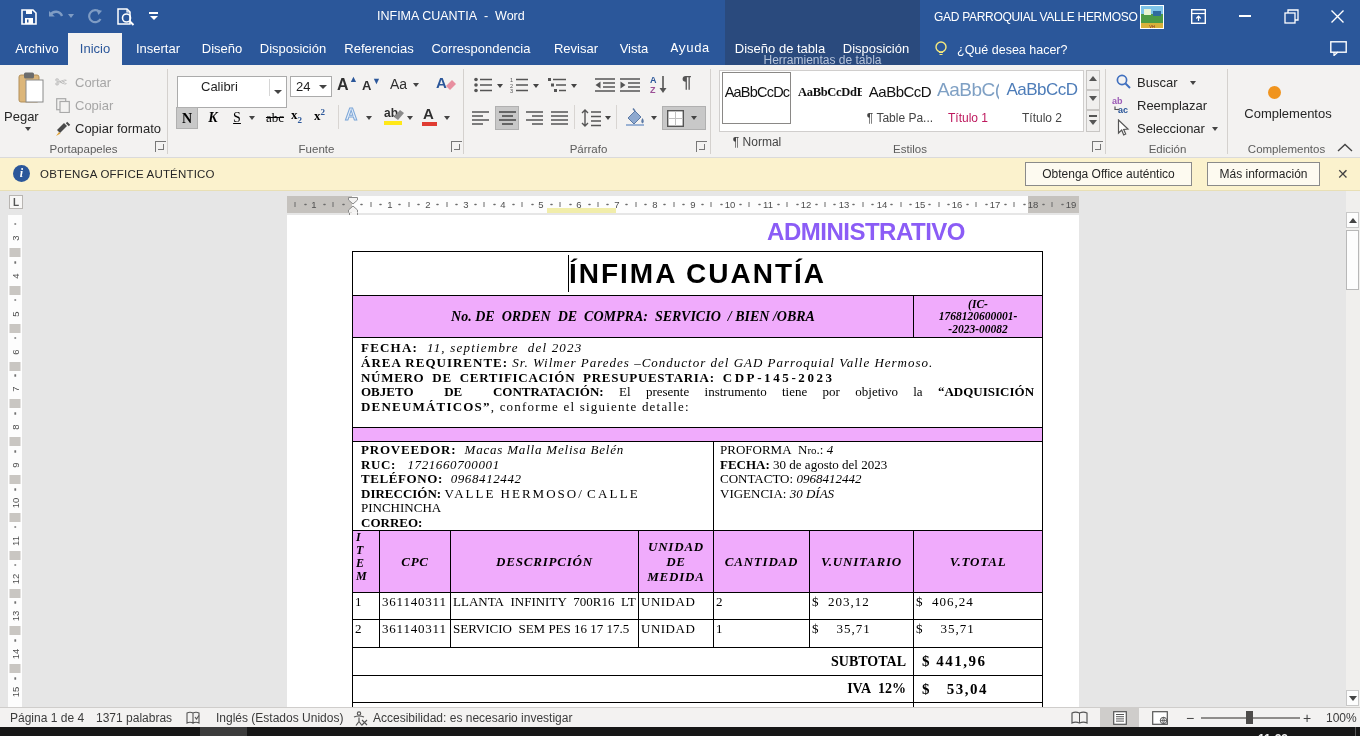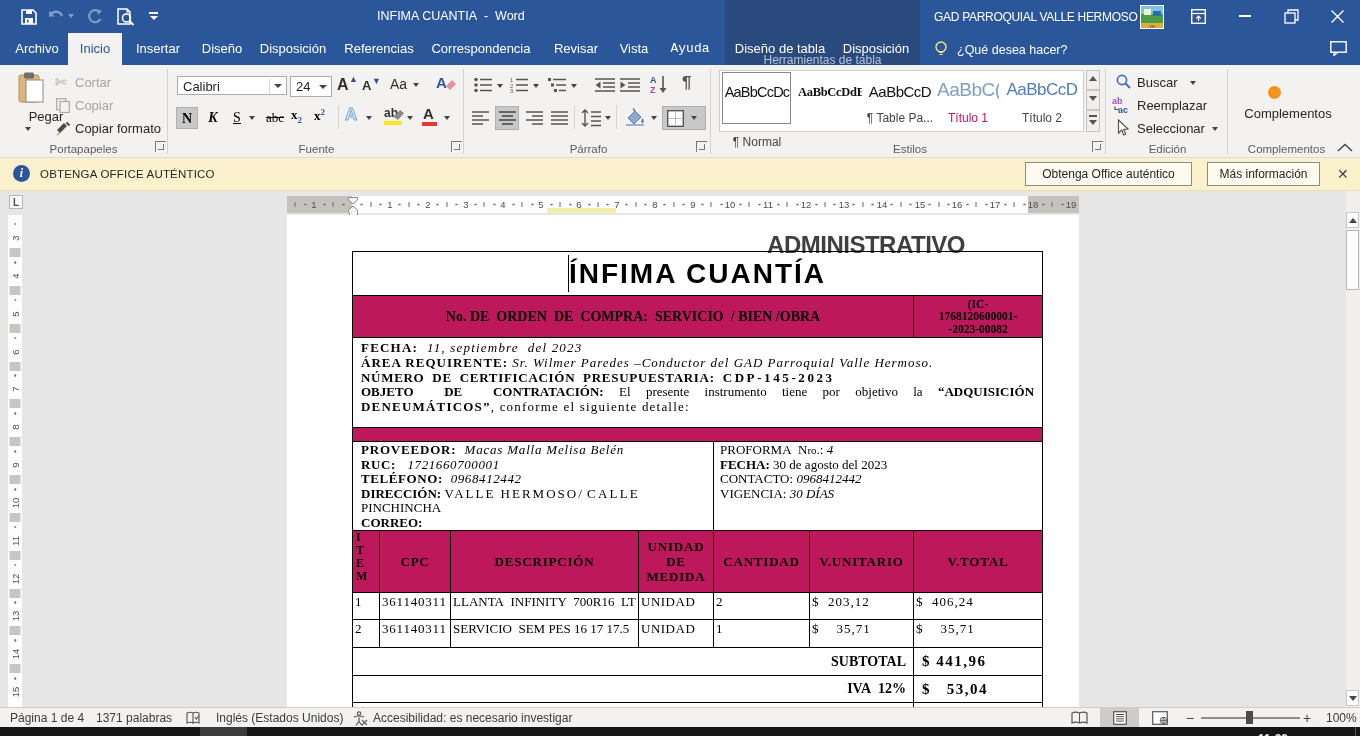--- a/index.html
+++ b/index.html
@@ -25,21 +25,21 @@
   .btxt { font-size:13px; color:#262626; }
   .gray { color:#a6a6a6; }
   
   #ybar { position:absolute; left:0; top:158px; width:1360px; height:33px; background:#fbf2cd; border-bottom:1px solid #e8dfb5; }
   .ybtn { position:absolute; top:4px; height:24px; background:#fdfaf0; border:1px solid #8a8a8a; font-size:12px; color:#262626; text-align:center; }
   
   #docarea { position:absolute; left:0; top:191px; width:1360px; height:516px; background:#e6e6e6; overflow:hidden; }
   #page { position:absolute; left:287px; top:24px; width:792px; height:600px; background:#fff; }
   table.doc { border-collapse:collapse; table-layout:fixed; font-family:"Liberation Serif", serif; color:#000; }
   table.doc td { border:1px solid #000; padding:0; vertical-align:top; overflow:hidden; }
-  td.gy, tr.hdr td { background:#be185d; }
+  td.gy, tr.hdr td { background:#f0abfc;font-style:italic; }
   tr.hdr td { font-size:13px; }
   tr.drow td { font-size:13px; padding:1px 0 0 2px; }
   .ls05{letter-spacing:.5px} .ls06{letter-spacing:.6px} .ls08{letter-spacing:.8px} .ls1{letter-spacing:1px} .ls12{letter-spacing:1.2px}
   
   #statusbar { position:absolute; left:0; top:707px; width:1360px; height:20px; background:#f3f2f1; border-top:1px solid #cfcdcb; font-size:12px; color:#3b3b3b; }
   #taskstrip { position:absolute; left:0; top:727px; width:1360px; height:9px; background:#161616; overflow:hidden; }
 </style>
 </head>
 <body>
 
@@ -141,42 +141,42 @@
   <div class="gsep" style="left:463px;"></div>
   <div class="gsep" style="left:710px;"></div>
   <div class="gsep" style="left:1105px;"></div>
   <div class="gsep" style="left:1227px;"></div>
 
   <svg class="abs" style="left:17px; top:7px;" width="28" height="32" viewBox="0 0 28 32">
     <rect x="2" y="3" width="20" height="27" rx="2" fill="#dcb67a" stroke="#b3905a" stroke-width="1"></rect>
     <rect x="7" y="0.5" width="10" height="6" rx="1.5" fill="#6c6c6c"></rect>
     <rect x="9" y="8" width="17" height="22" fill="#fff" stroke="#8a8a8a" stroke-width="1"></rect>
   </svg>
-  <div class="abs btxt" style="left:16px; top:44px; width:60px; text-align:center;">Pegar</div>
+  <div class="abs btxt" style="left:4px; top:44px; width:60px; text-align:left;">Pegar</div>
   <div class="abs chev" style="left:25px; top:62px;"></div>
 
   <div class="abs gray" style="left:55px; top:9px; font-size:14px;">✄</div>
   <div class="abs btxt gray" style="left:75px; top:10px;">Cortar</div>
 
   <svg class="abs" style="left:56px; top:33px;" width="14" height="15" viewBox="0 0 14 15">
     <rect x="0.7" y="0.7" width="9" height="11" fill="#f3f2f1" stroke="#a9a9a9" stroke-width="1.2"></rect>
     <rect x="4" y="3.5" width="9.3" height="11" fill="#f3f2f1" stroke="#a9a9a9" stroke-width="1.2"></rect>
   </svg>
   <div class="abs btxt gray" style="left:75px; top:33px;">Copiar</div>
 
   <svg class="abs" style="left:55px; top:56px;" width="16" height="16" viewBox="0 0 16 16">
     <path d="M2 9 l7-7 3 3 -7 7 z" fill="#4a4a4a"></path>
     <path d="M1 15 l3-4 1.5 1.5 z" fill="#e0a030"></path>
     <path d="M11.5 1.5 l3 3" stroke="#4a4a4a" stroke-width="2"></path>
   </svg>
   <div class="abs btxt" style="left:75px; top:56px;">Copiar formato</div>
   <div class="glabel" style="left:0; width:167px;">Portapapeles</div>
   <div class="launcher" style="left:155px;"></div>
 
-  <div class="combo" style="left:177px; top:11px; width:110px; height:19px; line-height:19px; padding-left:5px;">Calibri<span class="arr"></span><span style="position:absolute; right:16px; top:2px; height:17px; width:1px; background:#d6d6d6;"></span></div>
+  <div class="combo" style="left:177px; top:11px; width:110px; height:32px; line-height:19px; padding-left:23px;">Calibri<span class="arr"></span><span style="position:absolute; right:16px; top:2px; height:17px; width:1px; background:#d6d6d6;"></span></div>
   <div class="combo" style="left:290px; top:11px; width:42px; height:21px; line-height:19px; padding-left:5px;">24<span class="arr"></span></div>
   <div class="abs" style="left:337px; top:11px; font-size:16px; font-weight:bold; color:#2f2f2f;">A<span style="position:absolute; left:12px; top:-2px; font-size:9px; color:#2b579a;">▲</span></div>
   <div class="abs" style="left:362px; top:13px; font-size:13px; font-weight:bold; color:#2f2f2f;">A<span style="position:absolute; left:10px; top:-2px; font-size:9px; color:#2b579a;">▼</span></div>
   <div class="abs" style="left:390px; top:11px; font-size:14px; color:#2f2f2f;">Aa<span class="chev" style="margin-left:6px; vertical-align:2px;"></span></div>
   <svg class="abs" style="left:436px; top:9px;" width="20" height="19" viewBox="0 0 20 19">
     <text x="0" y="14" font-size="15" font-weight="bold" fill="#2b579a" font-family="Liberation Sans">A</text>
     <path d="M10 12 l6-6 4 4 -6 6 z" fill="#e88fa0"></path>
   </svg>
 
   <div class="abs" style="left:176px; top:42px; width:22px; height:22px; background:#c8c8c8; border:1px solid #b0b0b0; text-align:center; line-height:21px; font-weight:bold; font-size:14px; font-family:'Liberation Serif',serif;">N</div>
@@ -407,21 +407,21 @@
 <text transform="rotate(-90)" x="-288" y="10.5" font-size="9.5" fill="#4e4e4e" text-anchor="middle" font-family="Liberation Sans">10</text>
 <text transform="rotate(-90)" x="-326" y="10.5" font-size="9.5" fill="#4e4e4e" text-anchor="middle" font-family="Liberation Sans">11</text>
 <text transform="rotate(-90)" x="-364" y="10.5" font-size="9.5" fill="#4e4e4e" text-anchor="middle" font-family="Liberation Sans">12</text>
 <text transform="rotate(-90)" x="-401" y="10.5" font-size="9.5" fill="#4e4e4e" text-anchor="middle" font-family="Liberation Sans">13</text>
 <text transform="rotate(-90)" x="-439" y="10.5" font-size="9.5" fill="#4e4e4e" text-anchor="middle" font-family="Liberation Sans">14</text>
 <text transform="rotate(-90)" x="-477" y="10.5" font-size="9.5" fill="#4e4e4e" text-anchor="middle" font-family="Liberation Sans">15</text>
 </svg>
     </div>
 
   <div id="page">
-    <div class="abs" style="right:114px; top:16px; font-size:24px; font-weight:bold; color:#404040; letter-spacing:-0.5px;">ADMINISTRATIVO</div>
+    <div class="abs" style="right:114px; top:3px; font-size:24px; font-weight:bold; color:#8b5cf6; letter-spacing:-0.5px;">ADMINISTRATIVO</div>
     <table class="doc" style="position:absolute; left:65px; top:36px; width:690px;">
       <colgroup>
         <col style="width:27px">
           <col style="width:71px">
           <col style="width:188px">
           <col style="width:75px">
           <col style="width:96px">
           <col style="width:104px">
           <col style="width:129px">
       </colgroup>

